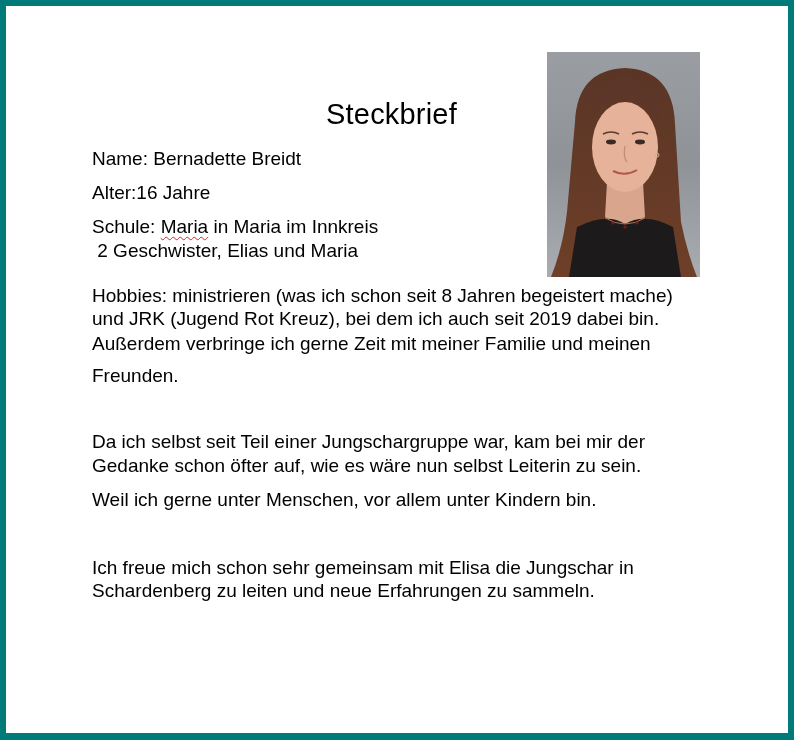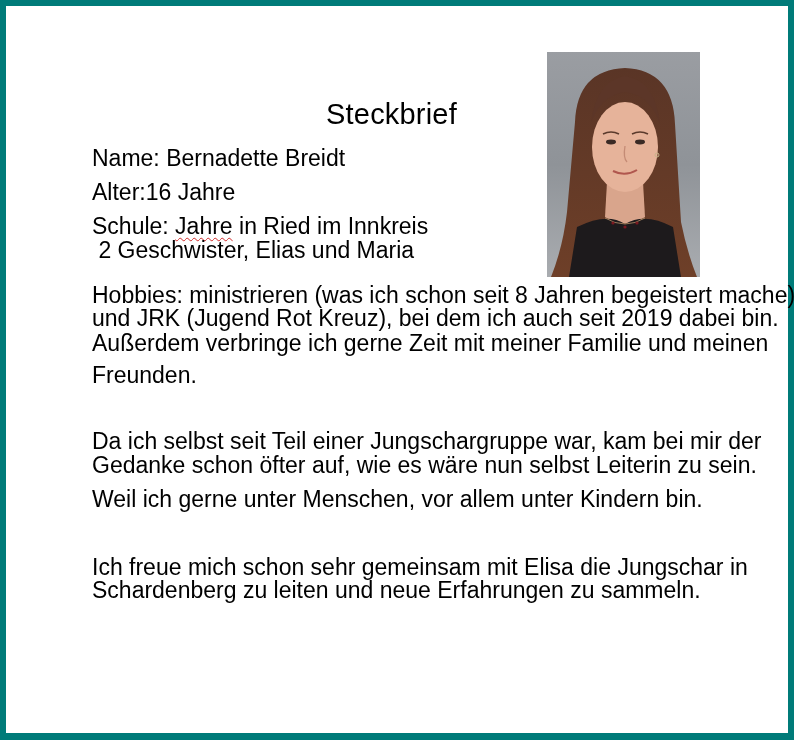--- a/index.html
+++ b/index.html
@@ -1,34 +1,34 @@
 <!DOCTYPE html>
 <html><head>
 <meta charset="utf-8">
 <style>
   html, body { margin:0; padding:0; }
   body { width:794px; height:740px; background:#ffffff; font-family:"Liberation Sans", sans-serif; color:#000; position:relative; overflow:hidden; }
   .frame { position:absolute; left:0; top:0; width:794px; height:740px; box-sizing:border-box; border:6px solid #007b79; border-right-width:6px; border-bottom-width:7px; background:#fff; }
   .title { position:absolute; left:326px; top:98px; font-size:29px; letter-spacing:0.2px; }
-  .line { position:absolute; left:92px; font-size:23px; line-height:23px; white-space:nowrap; }
+  .line { position:absolute; left:92px; font-size:19px; line-height:23px; white-space:nowrap; }
   .spell { text-decoration: underline wavy #d12a2a; text-decoration-thickness:1px; text-underline-offset:3px; }
   .photo { position:absolute; left:547px; top:52px; width:153px; height:225px; overflow:hidden;
            background: linear-gradient(180deg,#9a9da2 0%, #8f9398 50%, #a9acb0 100%); }
   .photo svg { display:block; }
 </style>
 </head>
 <body>
 
 <div class="frame"></div>
 
 <div class="title">Steckbrief</div>
 
 <div class="line" style="top:147px">Name: Bernadette Breidt</div>
 <div class="line" style="top:181px">Alter:16 Jahre</div>
-<div class="line" style="top:215px"><span>Schule: </span><span class="spell">Jahre</span><span> in Ried im Innkreis</span></div>
+<div class="line" style="top:215px"><span>Schule: </span><span class="spell">Maria</span><span> in Maria im Innkreis</span></div>
 <div class="line" style="top:239px; white-space:pre"> 2 Geschwister, Elias und Maria</div>
 
 <div class="line" style="top:284px">Hobbies: ministrieren (was ich schon seit 8 Jahren begeistert mache)</div>
 <div class="line" style="top:307px">und JRK (Jugend Rot Kreuz), bei dem ich auch seit 2019 dabei bin.</div>
 
 <div class="line" style="top:332px">Außerdem verbringe ich gerne Zeit mit meiner Familie und meinen</div>
 <div class="line" style="top:364px">Freunden.</div>
 
 <div class="line" style="top:430px">Da ich selbst seit Teil einer Jungschargruppe war, kam bei mir der</div>
 <div class="line" style="top:454px">Gedanke schon öfter auf, wie es wäre nun selbst Leiterin zu sein.</div>

